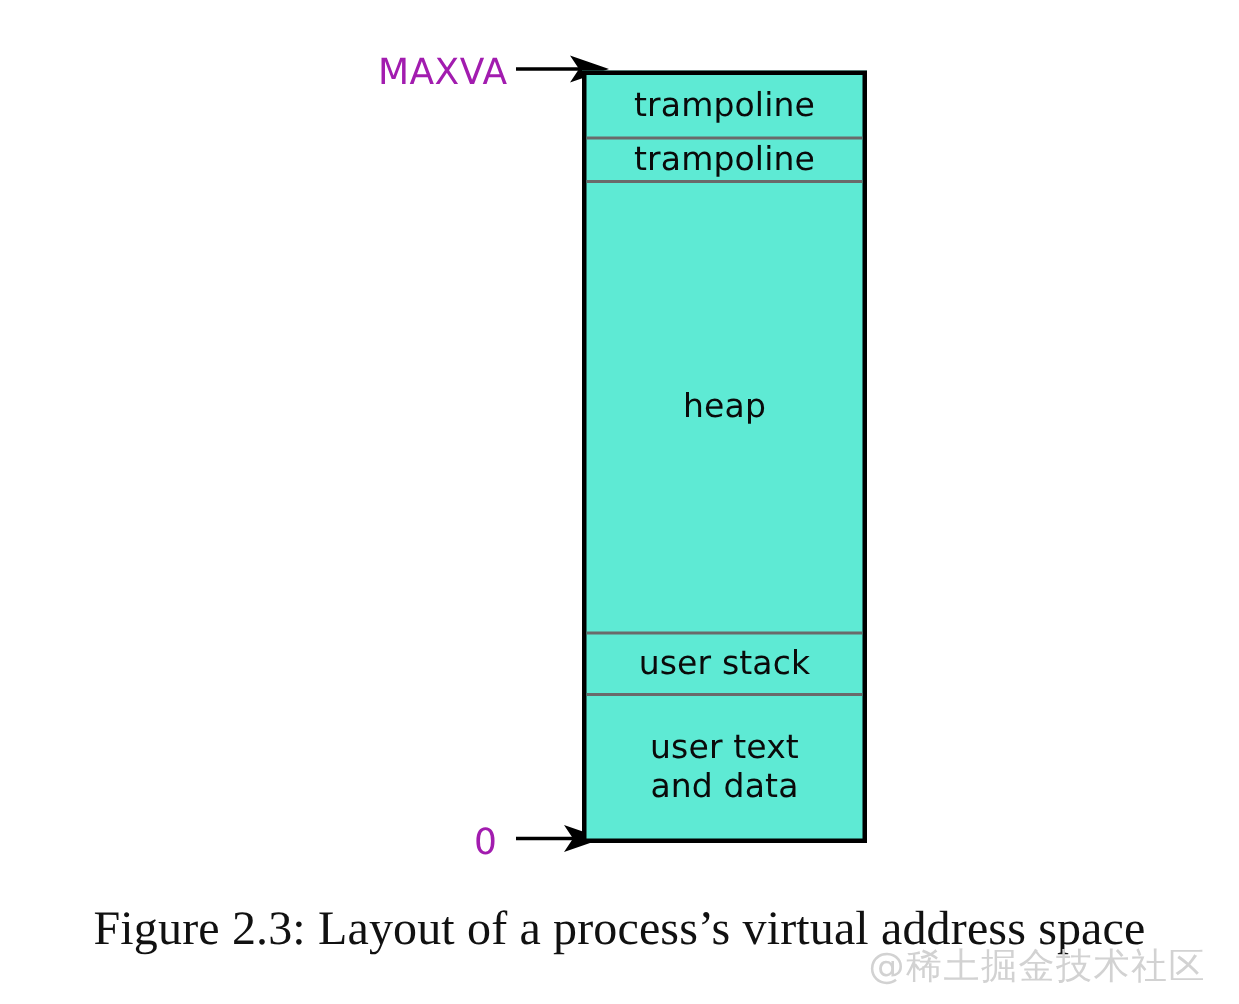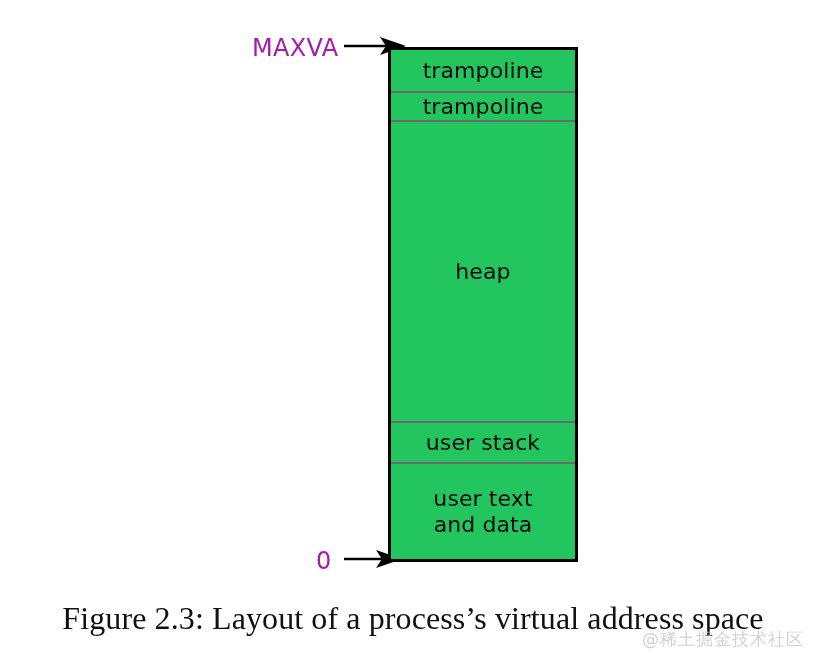--- a/index.html
+++ b/index.html
@@ -27,21 +27,21 @@
 
   
   #memory-box {
     position: absolute;
     left: 388px;
     top: 47px;
     width: 190px;
     height: 515px;
     border: 3px solid #000000;
     box-sizing: border-box;
-    background: #22c55e;
+    background: #5eead4;
     display: flex;
     flex-direction: column;
   }
 
   .mem-region {
     box-sizing: border-box;
     display: flex;
     align-items: center;
     justify-content: center;
     text-align: center;
@@ -115,21 +115,21 @@
     color: #111111;
     letter-spacing: 0.1px;
     white-space: nowrap;
   }
 
   
   #watermark {
     position: absolute;
     right: 22px;
     top: 628px;
-    font-size: 17px;
+    font-size: 24px;
     color: #d2d2d2;
     font-family: "DejaVu Sans", sans-serif;
     letter-spacing: 1px;
     white-space: nowrap;
     pointer-events: none;
   }
 </style>
 </head>
 <body>
 

